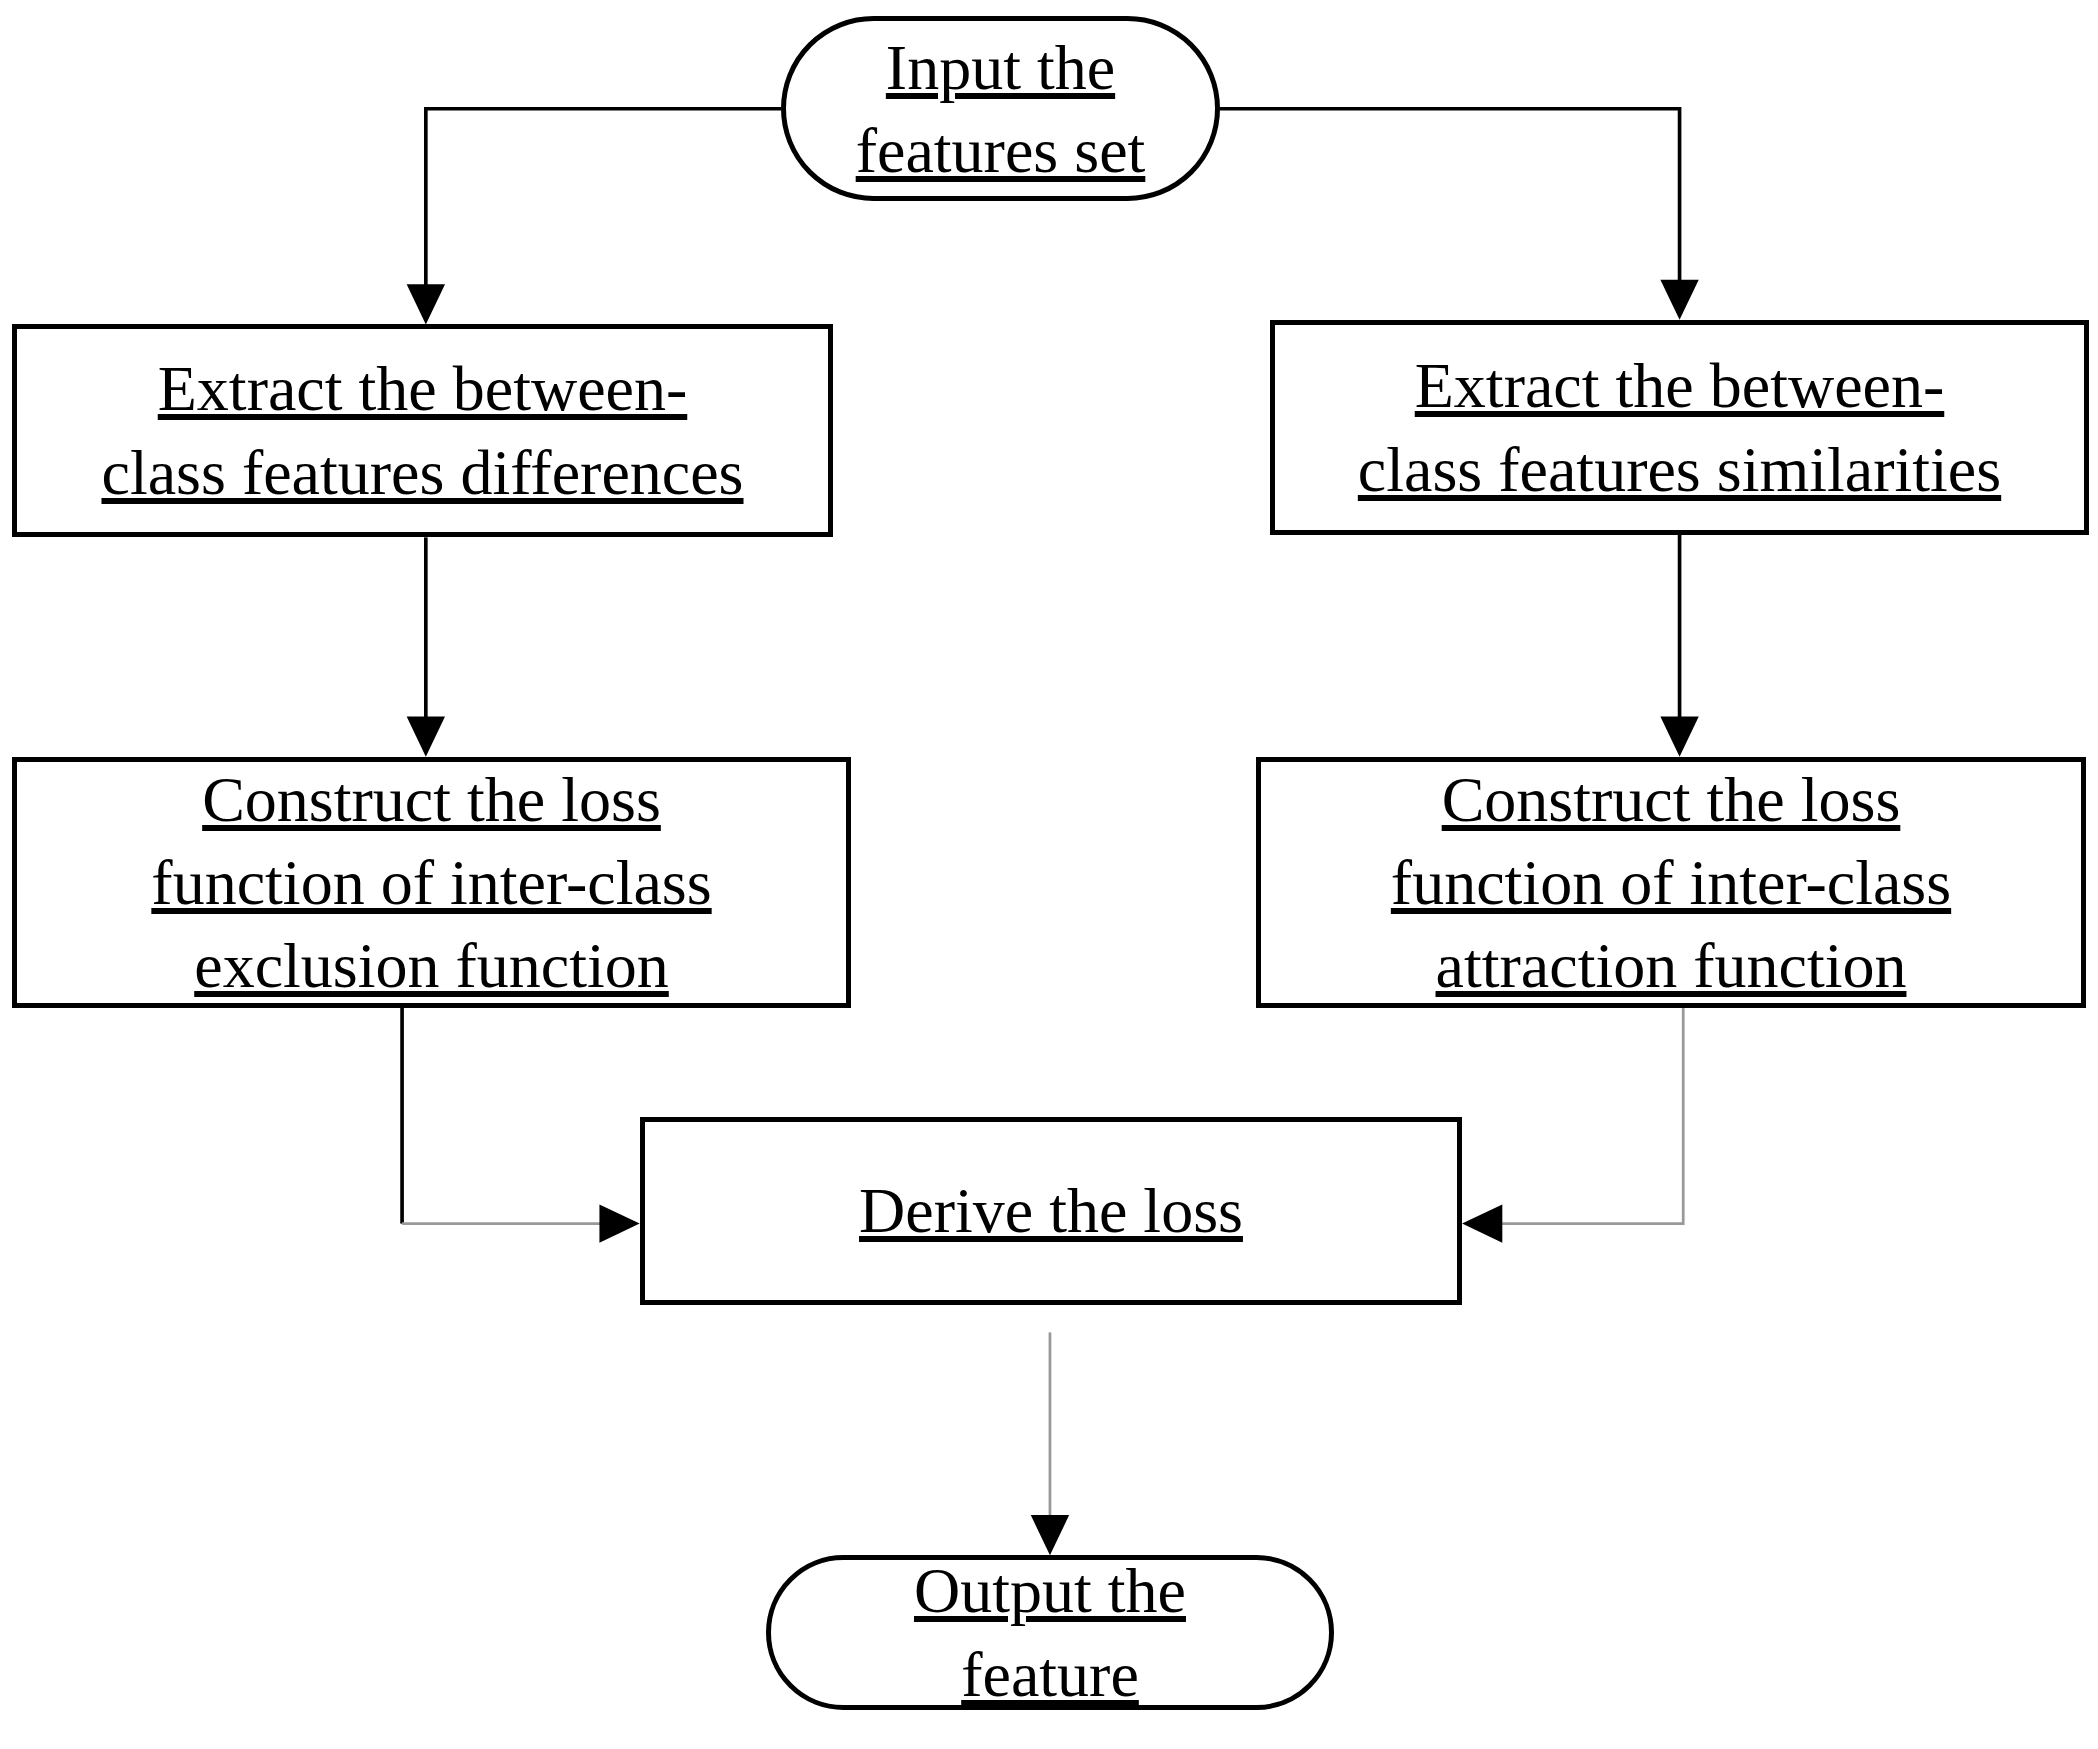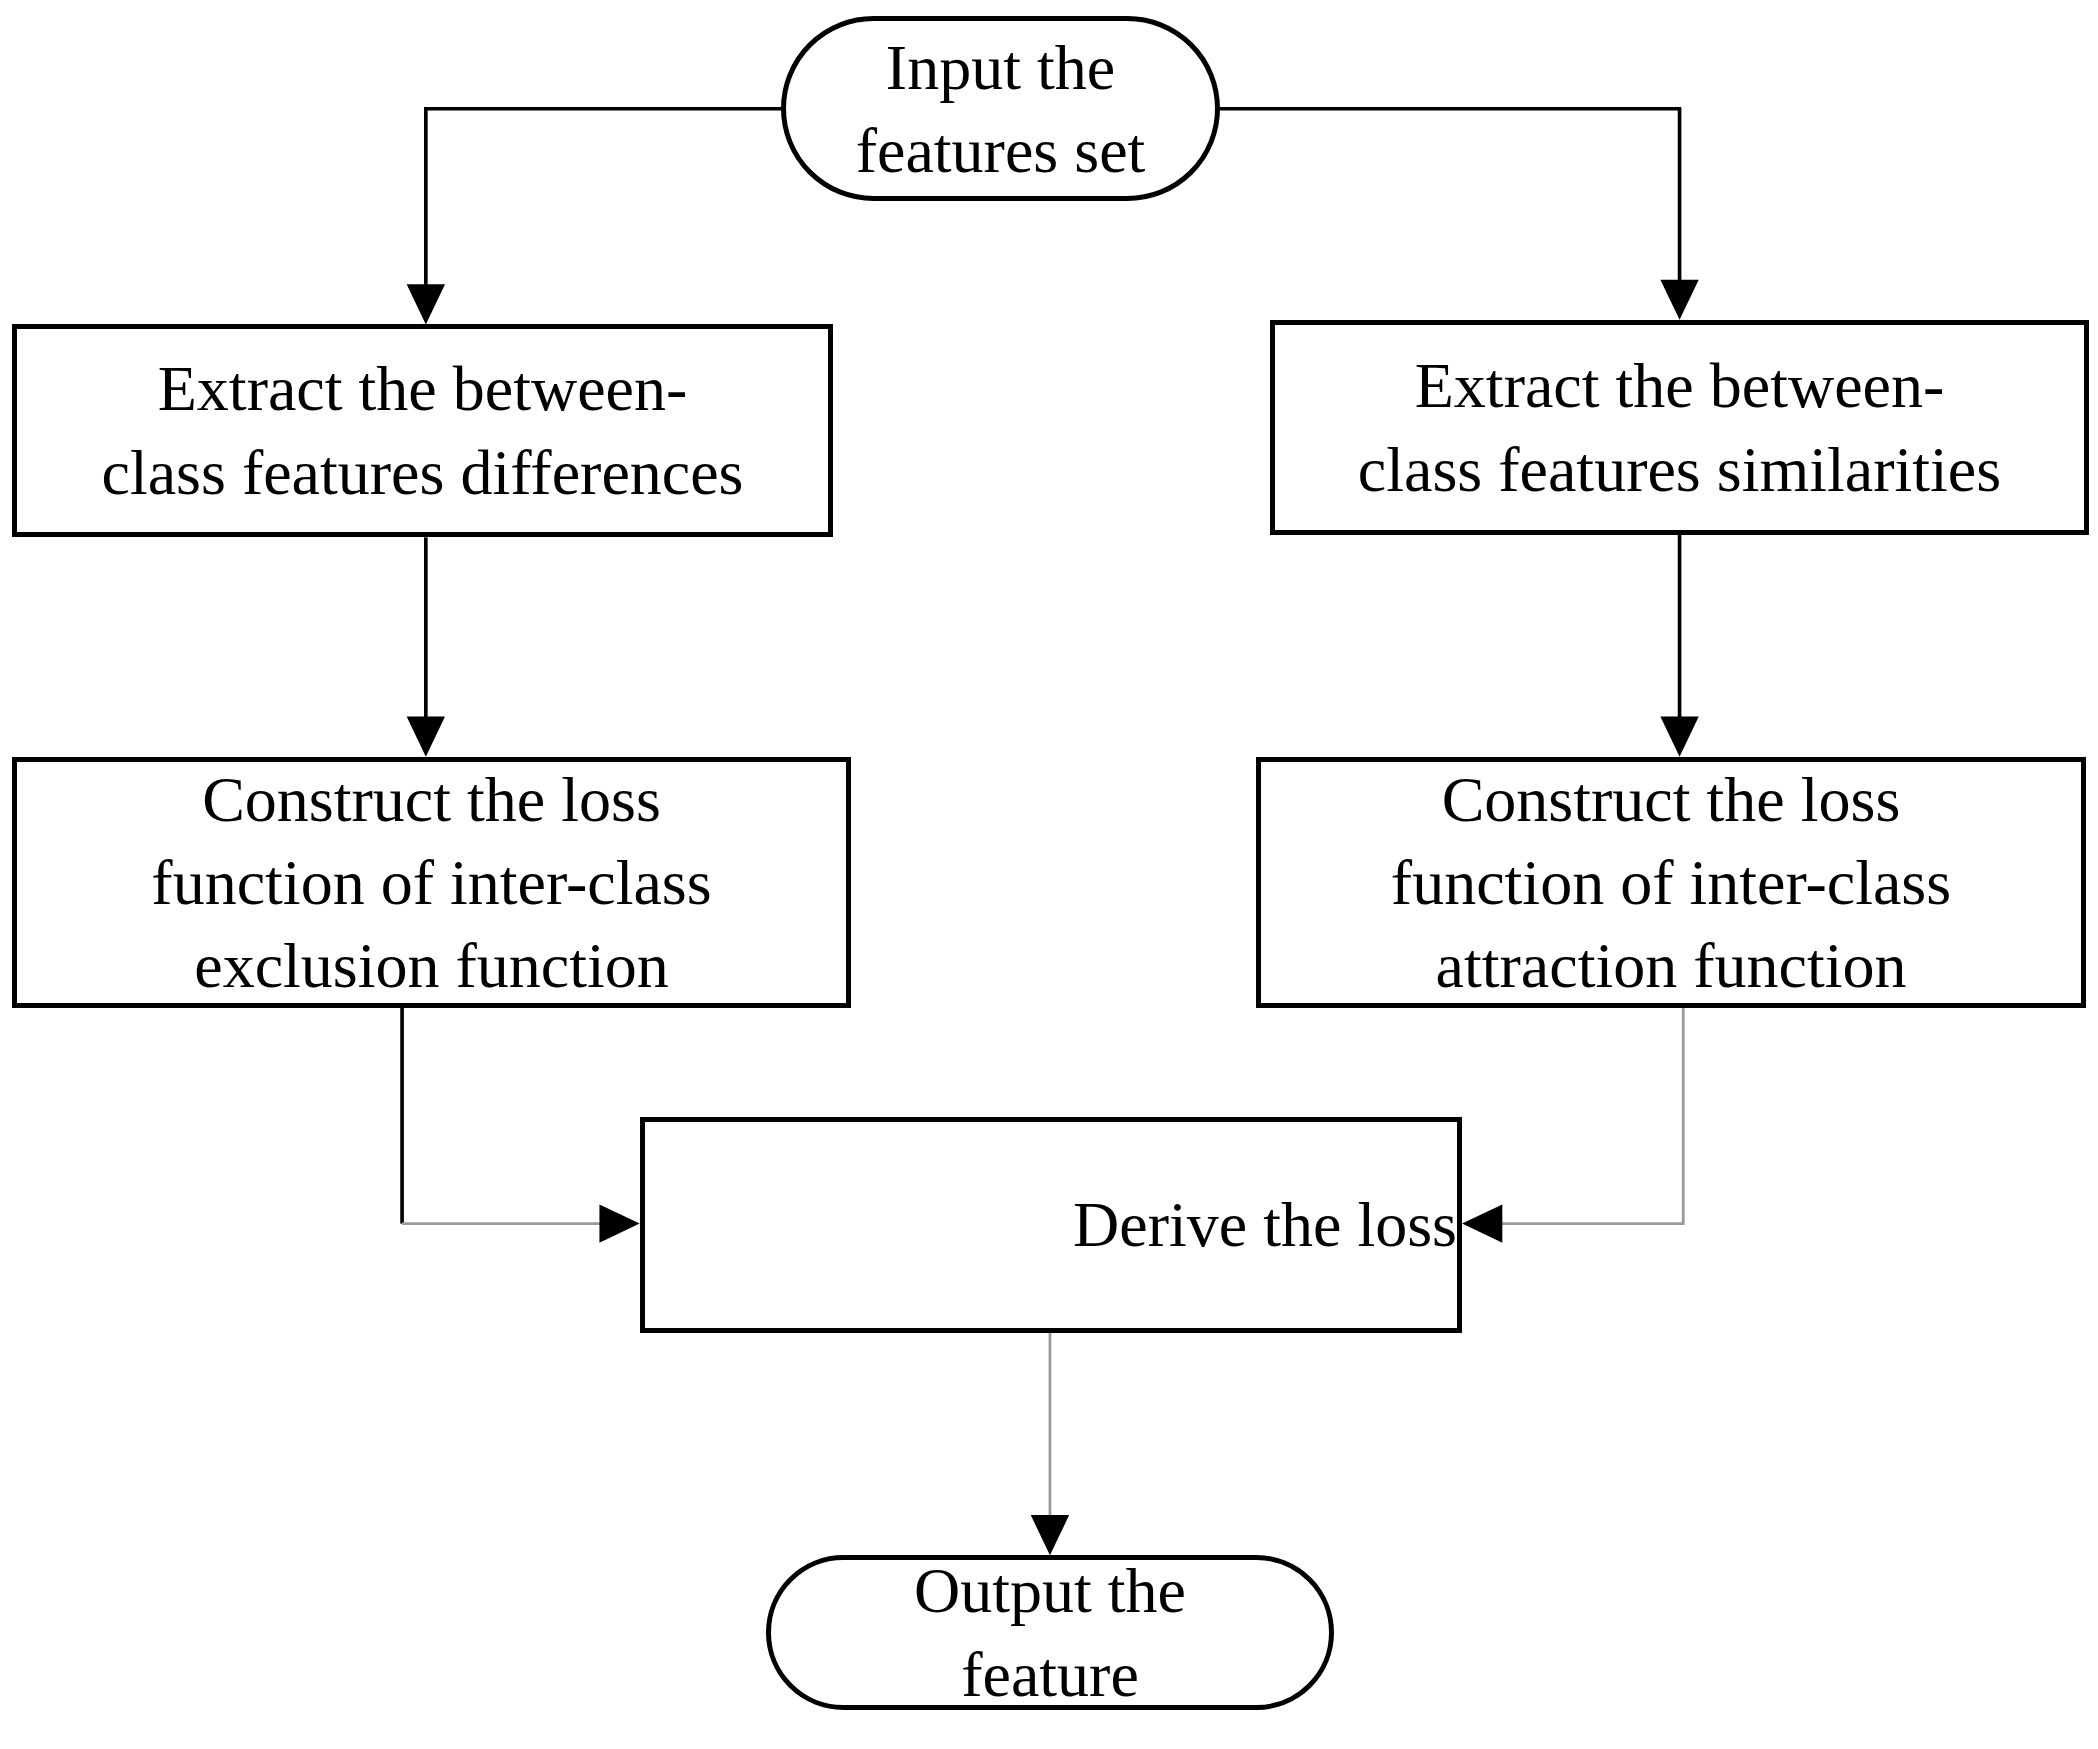--- a/index.html
+++ b/index.html
@@ -33,31 +33,32 @@
     flex-direction: column;
     align-items: center;
     justify-content: center;
     text-align: center;
     font-size: 64px;
     line-height: 1.3;
   }
   .node .line {
     display: block;
     white-space: nowrap;
+    text-decoration: underline;
   }
   .stadium {
     border-radius: 101px;
   }
   
   #node-input            { left: 781px;  top: 16.4px;   width: 439px; height: 185px; }
   #node-extract-diff     { left: 12px;   top: 324px;  width: 821px; height: 213px; }
   #node-extract-sim      { left: 1270px; top: 320px;  width: 819px; height: 215px; }
   #node-construct-excl   { left: 12px;   top: 757px;  width: 839px; height: 251px; }
   #node-construct-attr   { left: 1256px; top: 757px;  width: 830px; height: 251px; }
-  #node-derive           { left: 640px;  top: 1117px; width: 822px; height: 216px; align-items: flex-end; }
+  #node-derive           { left: 640px;  top: 1117px; width: 822px; height: 188px; }
   #node-output           { left: 766px;  top: 1555px; width: 568px; height: 155px; border-radius: 90px; }
 </style>
 </head>
 <body>
 
 <div id="figure">
 
   <svg id="connector-layer" viewBox="0 0 2297 1915" xmlns="http://www.w3.org/2000/svg">
 
     <polyline points="855,119 466,119 466,312" fill="none" stroke-width="4" stroke="#000000"></polyline>

